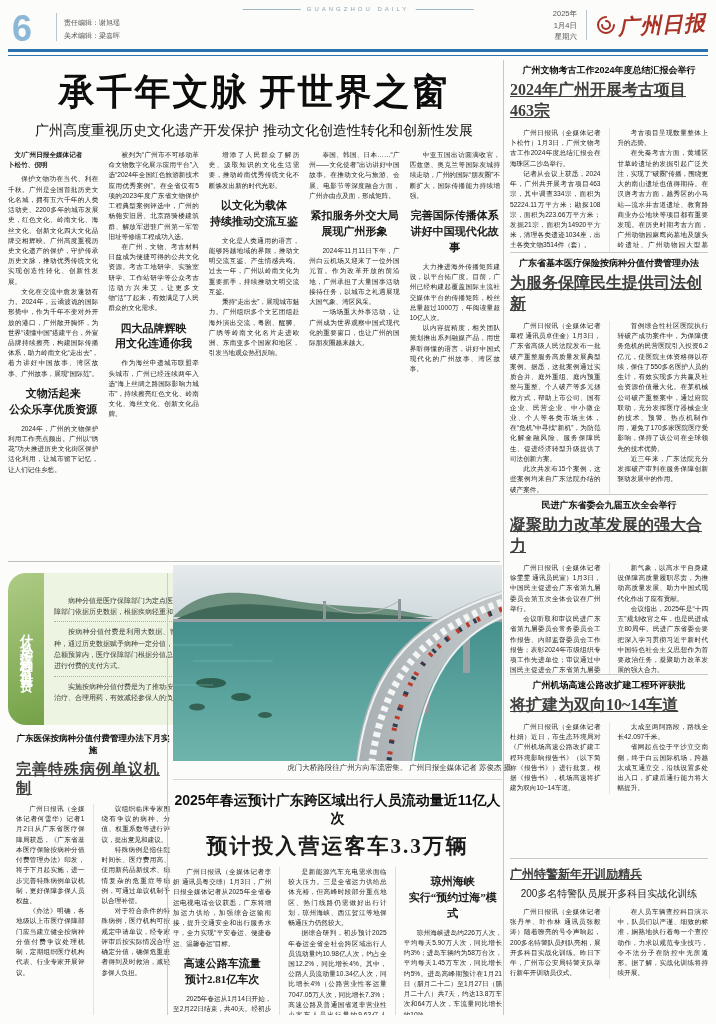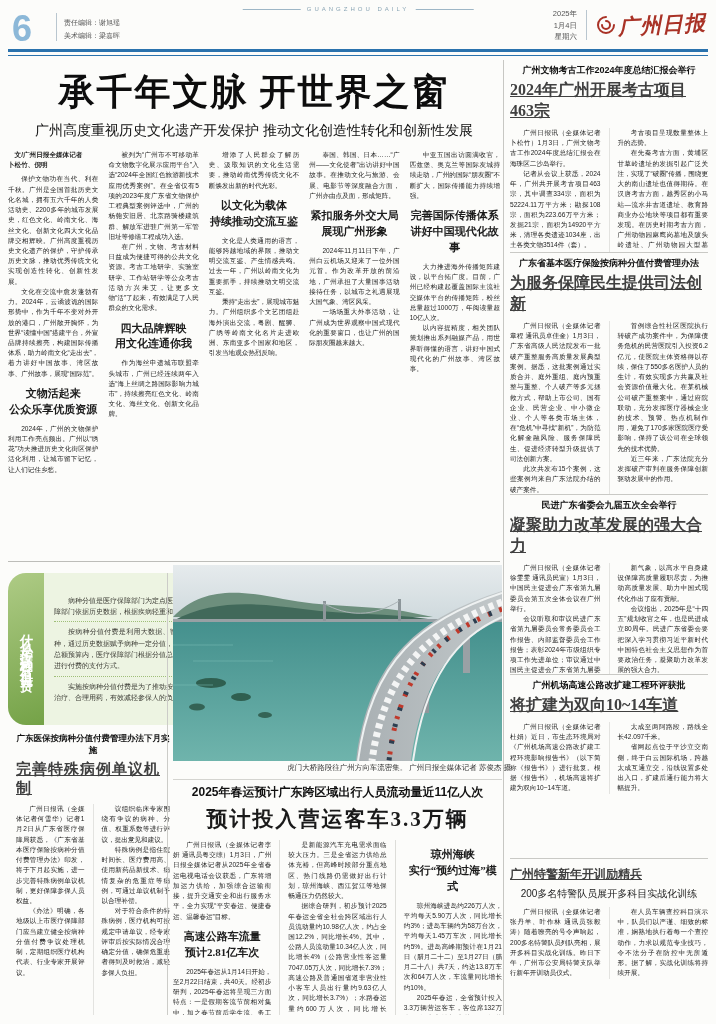--- a/index.html
+++ b/index.html
@@ -69,21 +69,21 @@
   .yibao .kicker { font-size:8.5px; }
   .yibao .sb-headline { font-size:15px; letter-spacing:1px; }
 
   
   .mid-vrule { position:absolute; left:167px; top:573px; height:442px; border-left:1px solid #ccccc8; }
   .photo { position:absolute; left:173px; top:565px; width:329px; height:196px; overflow:hidden; background:#cfd8da; }
   .photo svg { display:block; }
   .caption { position:absolute; left:182px; top:763px; width:329px; font-size:7.5px; color:#333; text-align:right; }
   .hrule-cy { position:absolute; left:173px; top:779px; width:329px; border-top:1px solid #d4d4d0; }
   .chunyun { position:absolute; left:173px; top:784px; width:329px; height:231px; overflow:hidden; }
-  .chunyun .kicker { font-size:12px; }
+  .chunyun .kicker { font-size:14px;margin-top:8px; }
   .chunyun .cy-headline { font:bold 21px "Liberation Serif", serif; text-align:center; margin:4px 0 7px; letter-spacing:2px; }
   .chunyun .cols3 { height:176px; }
 </style>
 </head>
 <body>
 
 <div class="page">
 
   <div class="pagenum">6</div>
   <div class="hdr-vdiv" style="left:56px; top:13px; height:28px;"></div>

